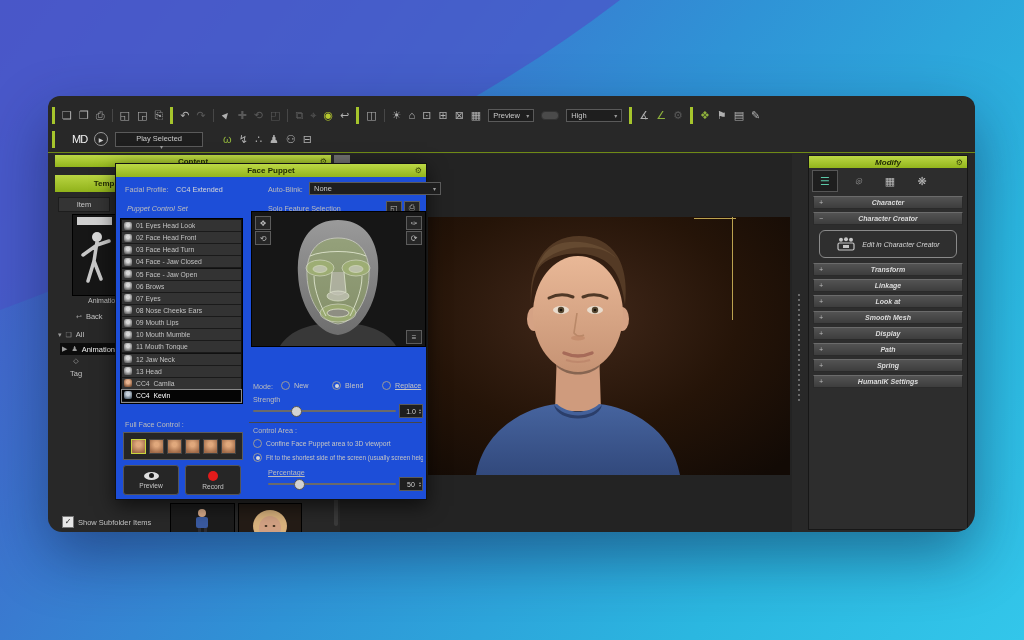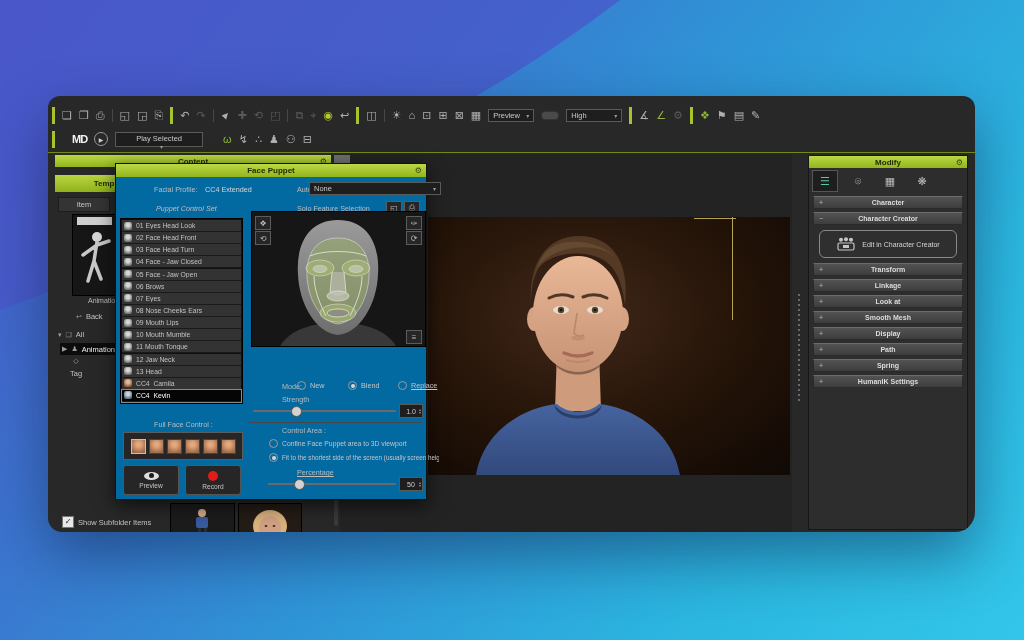--- a/index.html
+++ b/index.html
@@ -21,41 +21,41 @@
   .tint-green{color:#b7c92f;}
   .tint-olive{color:#8fb23c;}
   .sep{width:1px;height:13px;background:#474747;}
   .gsep{width:3px;height:17px;background:#a6c52c;}
   .rot45{display:inline-block;transform:rotate(-48deg);}
   .dd{display:flex;align-items:center;justify-content:space-between;background:#1e1e1e;
     border:1px solid #5a5a5a;color:#c9c9c9;font-size:7.5px;padding:1px 4px;height:13px;box-sizing:border-box;}
   .dd .car{font-size:6px;color:#9a9a9a;margin-left:5px;}
   .toggle{width:16px;height:7px;border-radius:4px;background:#4a4a4a;border:1px solid #333;}
   .greenline{position:absolute;left:0;top:56px;width:100%;height:1px;background:#6f8a16;}
-  .logo{font-size:11px;font-weight:bold;color:#f2f2f2;letter-spacing:-1px;padding-left:10px;}
+  .logo{font-size:11px;font-weight:normal;color:#f2f2f2;letter-spacing:-1px;padding-left:10px;}
   .playcirc{width:12px;height:12px;border:1px solid #9a9a9a;border-radius:50%;color:#cfcfcf;
     font-size:6px;display:flex;align-items:center;justify-content:center;}
   
   .greenbar{background:linear-gradient(#bcd845,#93b51c);color:#222c04;font-weight:bold;
     font-size:8px;display:flex;align-items:center;justify-content:center;position:absolute;}
   .greenbar .gear{position:absolute;right:4px;font-weight:normal;font-size:8px;color:#3c4a08;}
   
   .ltab{background:linear-gradient(#b9d542,#90b21a);color:#222c04;font-weight:bold;font-size:8px;
     display:flex;align-items:center;justify-content:center;}
   .panelbox{background:#343434;border:1px solid #1d1d1d;color:#c6c6c6;font-size:7.5px;
     display:flex;align-items:center;justify-content:center;}
   .treerow{position:absolute;display:flex;align-items:center;gap:4px;color:#c2c2c2;font-size:7.5px;}
   .treerow .tic{font-size:7px;color:#9a9a9a;}
   .hl{background:#0c0c0c;color:#efefef;}
   .cb{width:10px;height:10px;background:#e8e8e8;border:1px solid #777;font-size:8px;line-height:10px;
     text-align:center;color:#222;}
   
-  .fpanel{position:absolute;left:67px;top:67px;width:312px;height:337px;background:#0369a1;
+  .fpanel{position:absolute;left:67px;top:67px;width:312px;height:337px;background:#1d4ed8;
     border:1px solid #121212;box-shadow:0 6px 18px rgba(0,0,0,.6);box-sizing:border-box;z-index:30;}
-  .flabel{position:absolute;color:#bcbcbc;font-size:7.2px;white-space:nowrap;margin-left:29px;}
+  .flabel{position:absolute;color:#bcbcbc;font-size:7.2px;white-space:nowrap;}
   .fvalue{color:#d6d6d6;}
   .minibtn{position:absolute;width:14px;height:12px;background:#262626;border:1px solid #5c5c5c;
     color:#b8b8b8;font-size:8px;display:flex;align-items:center;justify-content:center;}
   .pcslist{position:absolute;left:4px;top:54px;width:123px;height:186px;background:#101010;
     border:1px solid #000;display:flex;flex-direction:column;justify-content:space-between;
     padding:1px;box-sizing:border-box;}
   .pcs-row{height:11px;display:flex;align-items:center;gap:4px;background:#333333;
     border-bottom:1px solid #1a1a1a;padding-left:2px;}
   .pcs-ico{width:8px;height:8px;border-radius:2px;flex:0 0 auto;
     background:radial-gradient(circle at 50% 38%,#d6d6d6 25%,#6f6f6f 75%);}
@@ -63,21 +63,21 @@
   .pcs-row.camila .pcs-ico{background:radial-gradient(circle at 50% 38%,#e8b490 25%,#8a5a3c 75%);}
   .pcs-row.kevin{background:#050505;outline:1px solid #8a8a8a;}
   .pcs-row.kevin .pcs-lbl{color:#ffffff;}
   .pcs-row.kevin .pcs-ico{background:radial-gradient(circle at 50% 38%,#c8d2dc 25%,#5d6b78 75%);}
   .facebox{position:absolute;left:135px;top:47px;width:173px;height:134px;background:#161616;
     border:1px solid #000;}
   .radio{width:7px;height:7px;border:1px solid #9a9a9a;border-radius:50%;display:inline-block;
     position:relative;flex:0 0 auto;}
   .radio.on::after{content:"";position:absolute;left:1.5px;top:1.5px;width:4px;height:4px;
     border-radius:50%;background:#d8d8d8;}
-  .rgrp{position:absolute;display:flex;align-items:center;gap:4px;color:#c4c4c4;font-size:7.2px;margin-left:16px;}
+  .rgrp{position:absolute;display:flex;align-items:center;gap:4px;color:#c4c4c4;font-size:7.2px;}
   .track{position:absolute;height:2px;background:#6a6a6a;border-radius:1px;}
   .thumb{position:absolute;top:-4px;width:9px;height:9px;border-radius:50%;background:#d2d2d2;
     border:1px solid #555;}
   .spin{position:absolute;width:22px;height:12px;background:#1e1e1e;border:1px solid #5a5a5a;
     color:#d0d0d0;font-size:7px;display:flex;align-items:center;justify-content:center;}
   .spin .arrows{position:absolute;right:1px;font-size:4px;color:#999;line-height:3.4px;text-align:center;}
   .hr{position:absolute;height:1px;background:#474747;}
   .ffc-box{position:absolute;left:7px;top:268px;width:118px;height:26px;border:1px solid #5c5c5c;
     display:flex;align-items:center;justify-content:center;gap:3px;background:#262626;}
   .ffc{width:15px;height:15px;border:1px solid #444;box-sizing:border-box;
@@ -93,21 +93,21 @@
   
   .mainarea{position:absolute;left:292px;top:58px;width:466px;height:378px;background:#232323;}
   .viewport{position:absolute;left:88px;top:63px;width:362px;height:258px;overflow:hidden;}
   .bracket-h{position:absolute;left:266px;top:1px;width:42px;height:1px;background:#bba24f;}
   .bracket-v{position:absolute;left:304px;top:0;width:1px;height:103px;background:#bba24f;}
   .divcol{position:absolute;left:452px;top:0;width:14px;height:378px;background:#282828;}
   .divdots{position:absolute;left:6px;top:140px;width:2px;height:110px;
     background:repeating-linear-gradient(#6a6a6a 0 2px,#282828 2px 5px);}
   
   .mpanel{position:absolute;left:760px;top:59px;width:160px;height:375px;background:#2d2d2d;
-    border:1px solid #171717;box-sizing:border-box;}
+    border:1px solid #171717;box-sizing:border-box;font-style:italic;}
   .mtabs{position:absolute;left:3px;top:14px;display:flex;gap:8px;align-items:center;height:22px;}
   .mtab{width:24px;height:20px;display:flex;align-items:center;justify-content:center;
     font-size:11px;color:#b8b8b8;}
   .mtab.active{background:#1e1e1e;border:1px solid #565656;color:#5bc8a8;}
   .msecs{position:absolute;left:4px;right:4px;top:40px;display:flex;flex-direction:column;gap:3px;}
   .mbar{height:11px;background:linear-gradient(#535353,#3d3d3d);border:1px solid #2a2a2a;
     border-top-color:#6b6b6b;color:#dcdcdc;font-size:7px;font-weight:bold;position:relative;
     display:flex;align-items:center;justify-content:center;}
   .mbar .sign{position:absolute;left:5px;font-weight:normal;color:#bdbdbd;}
   .ccc-btn{height:26px;margin:2px 6px 2px 6px;border:1px solid #8a8a8a;border-radius:6px;

